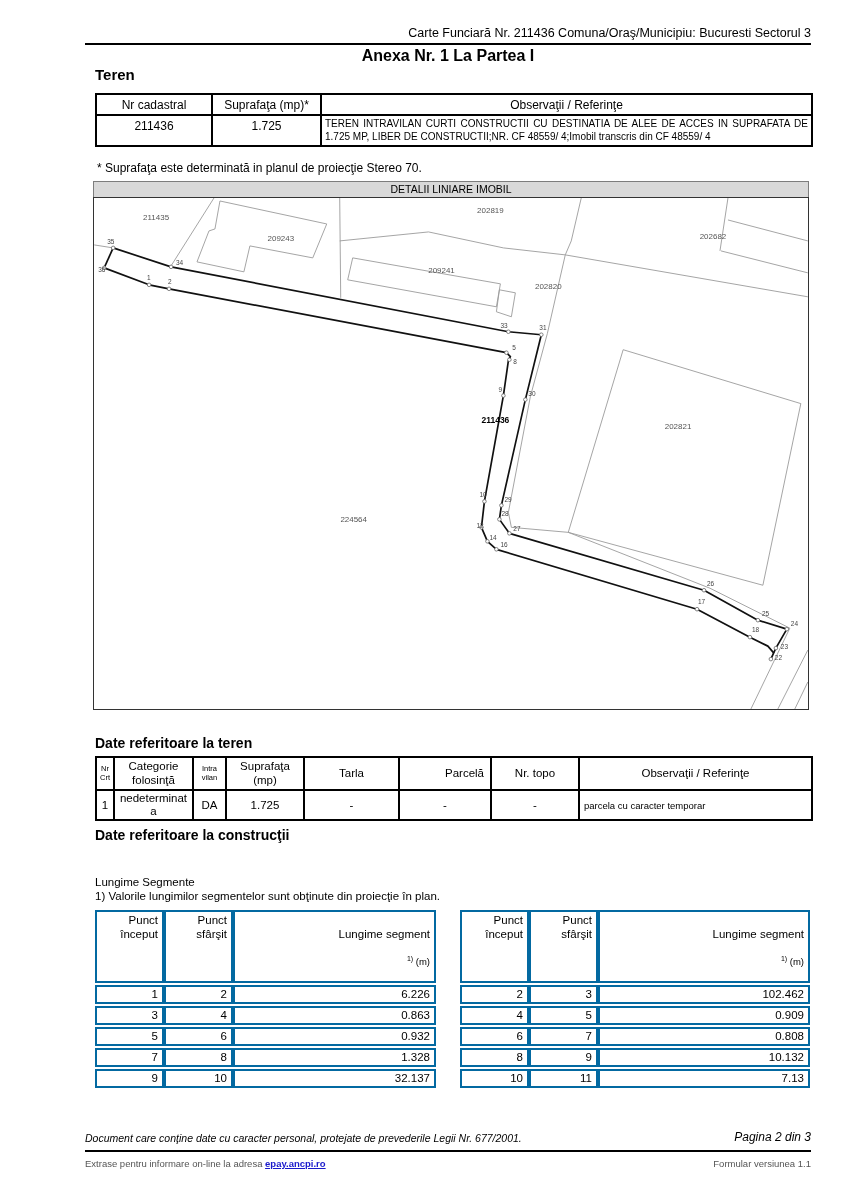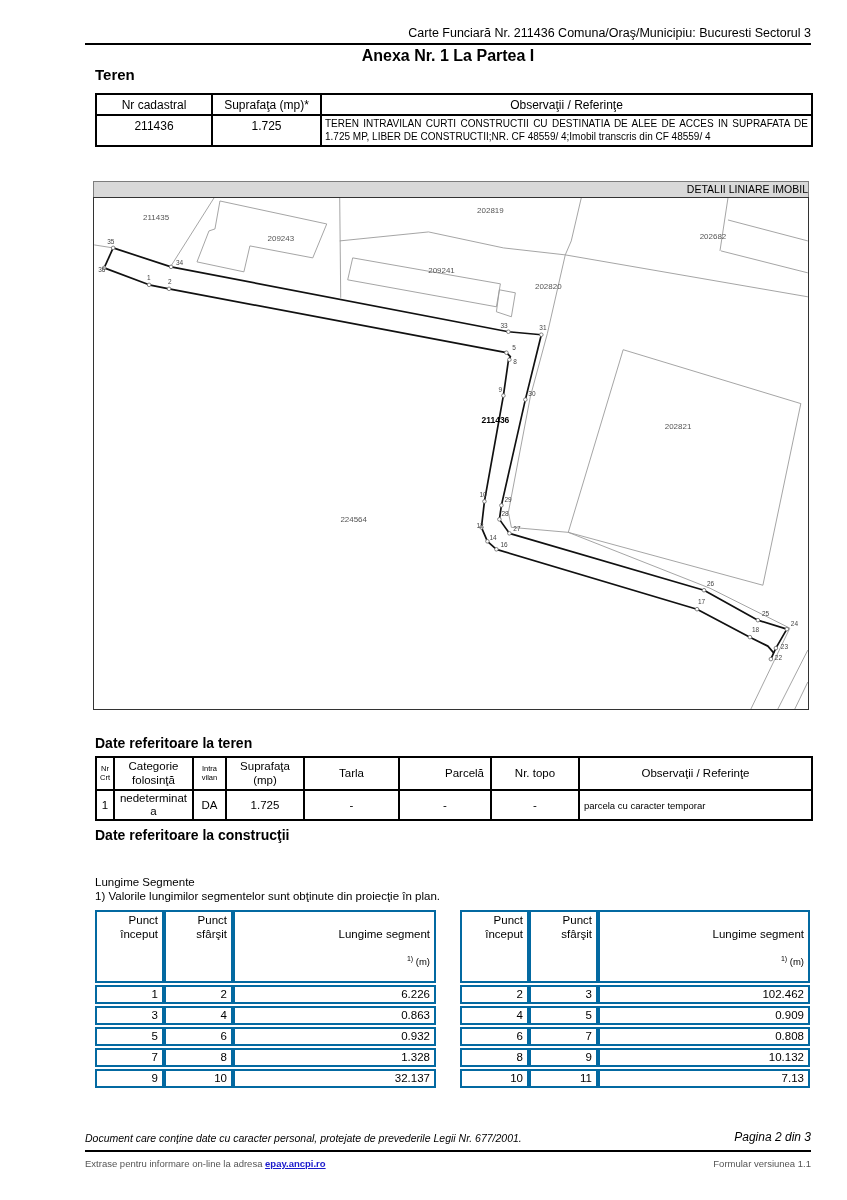--- a/index.html
+++ b/index.html
@@ -18,21 +18,21 @@
   .t1{position:absolute;left:95px;top:93px;width:716px;}
   .t1 th,.t1 td{border:2px solid #000;}
   .t1 th{font-size:12px;font-weight:normal;height:21px;padding:0 2px;}
   .t1 td{vertical-align:top;}
   .t1 td.c0,.t1 td.c1{text-align:center;font-size:12px;padding-top:3px;}
   .t1 td.obs{font-size:10px;text-align:justify;padding:1px 3px 2px 3px;line-height:1.3;}
 
   .footnote{position:absolute;left:97px;top:161px;font-size:12px;}
 
   .map-bar{position:absolute;left:93px;top:181px;width:716px;height:17px;background:#d9d9d9;
-           border:1px solid #7d7d7d;text-align:right;font-size:10.5px;line-height:15px;}
+           border:1px solid #7d7d7d;text-align:center;font-size:10.5px;line-height:15px;}
   .map-frame{position:absolute;left:93px;top:197px;width:716px;height:513px;
              border:1px solid #333;background:#fff;}
 
   .h2{position:absolute;left:95px;font-size:14px;font-weight:bold;}
 
   .t2{position:absolute;left:95px;top:756px;width:716px;}
   .t2 th,.t2 td{border:2px solid #000;text-align:center;vertical-align:middle;}
   .t2 th{font-size:11.5px;font-weight:normal;white-space:pre-line;height:33px;padding:0 1px;line-height:1.15;}
   .t2 th.small{font-size:7.5px;border-radius:9px;}
   .t2 td{font-size:11.5px;height:30px;}
@@ -94,20 +94,21 @@
     </thead>
     <tbody>
       <tr>
         <td class="c0">211436</td>
         <td class="c1">1.725</td>
         <td class="obs">TEREN INTRAVILAN CURTI CONSTRUCTII CU DESTINATIA DE ALEE DE ACCES IN SUPRAFATA DE 1.725 MP, LIBER DE CONSTRUCTII;NR. CF 48559/ 4;Imobil transcris din CF 48559/ 4</td>
       </tr>
     </tbody>
   </table>
 
+  <div class="footnote">* Suprafaţa este determinată in planul de proiecţie Stereo 70.</div>
 
   <div class="map-bar">DETALII LINIARE IMOBIL</div>
   <div class="map-frame">
     <svg id="map-svg" width="714" height="511" viewBox="0 0 715 512" xmlns="http://www.w3.org/2000/svg">
         <polyline points="120,0 77,68" class="gline"></polyline>
         <polyline points="0,47 19,50" class="gline"></polyline>
         <polyline points="126,3 233,26 219,60 156,48 150,74 103,64 115,33 121,31 126,3" class="gline"></polyline>
         <polyline points="246,0 247,100" class="gline"></polyline>
         <polyline points="259,60 407,86 403,109 254,82 259,60" class="gline"></polyline>
         <polyline points="406,92 422,95 418,119 403,114 406,92" class="gline"></polyline>

